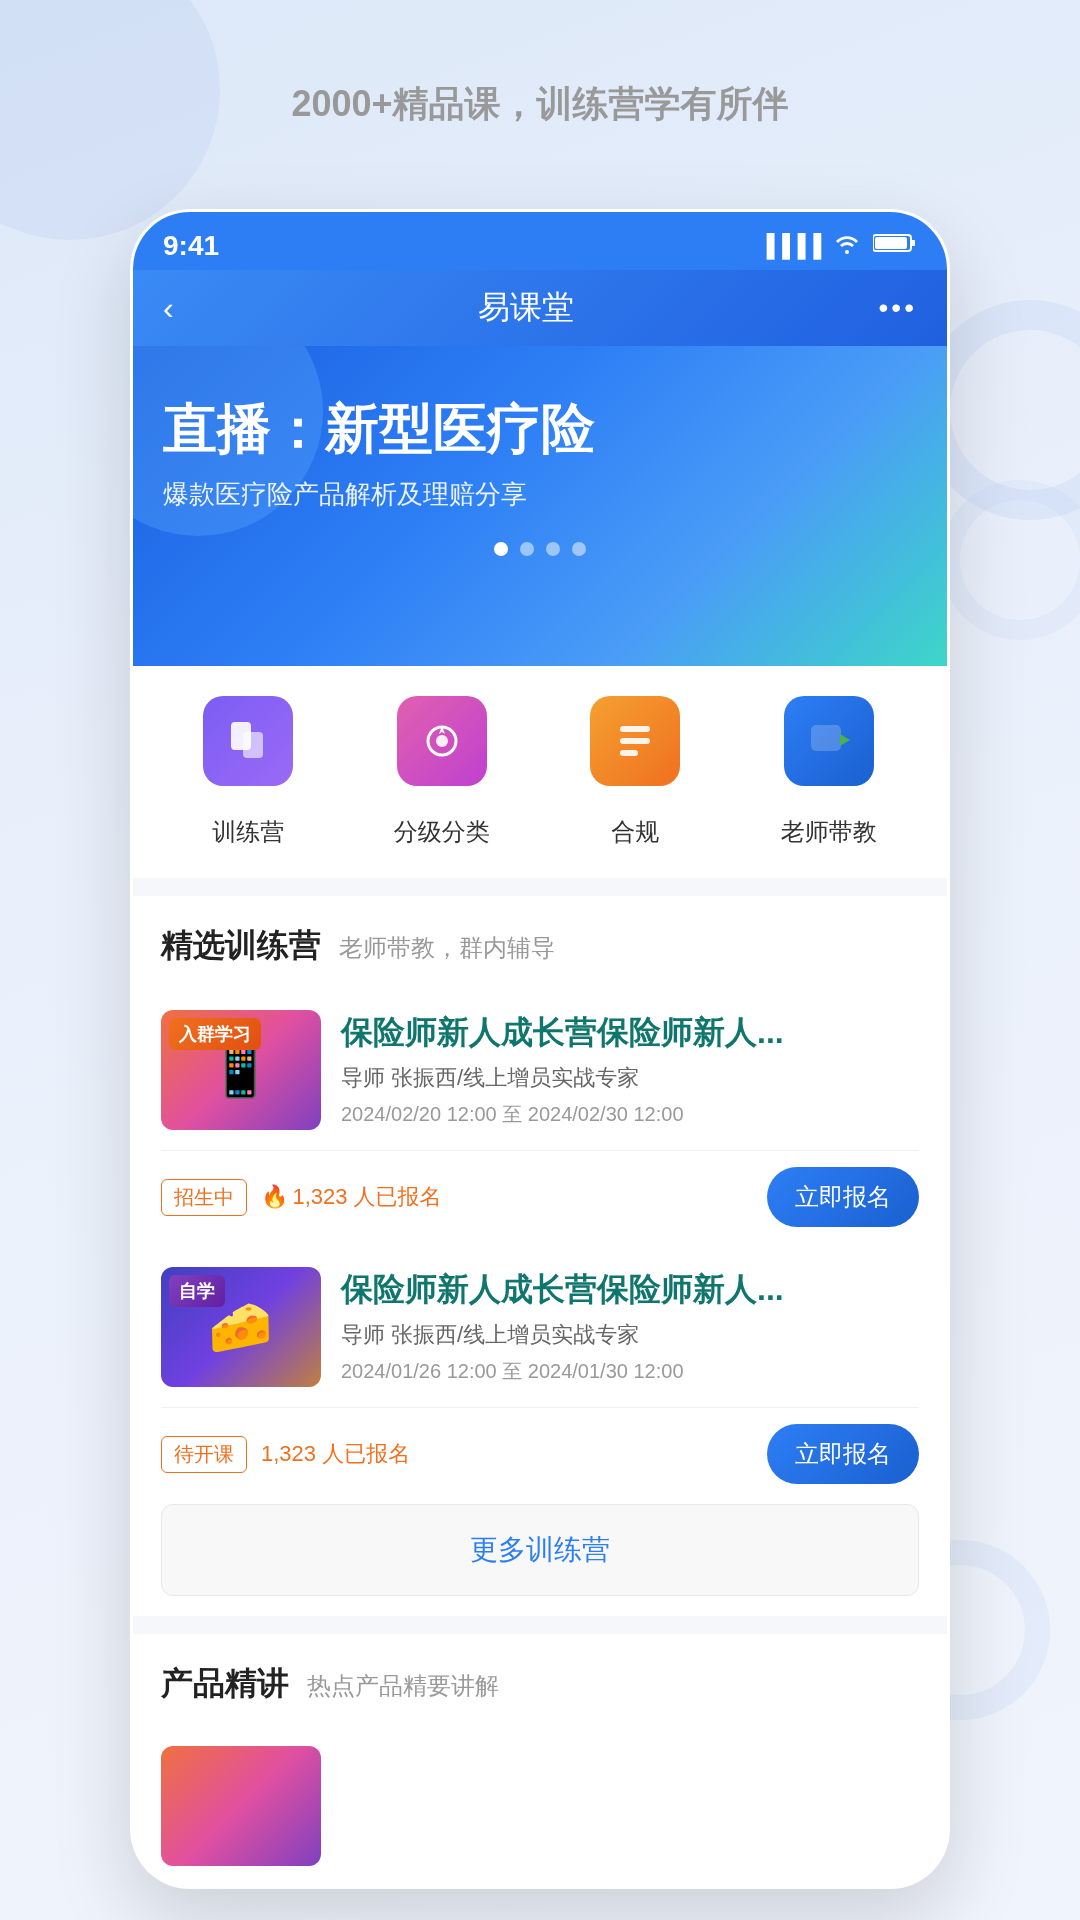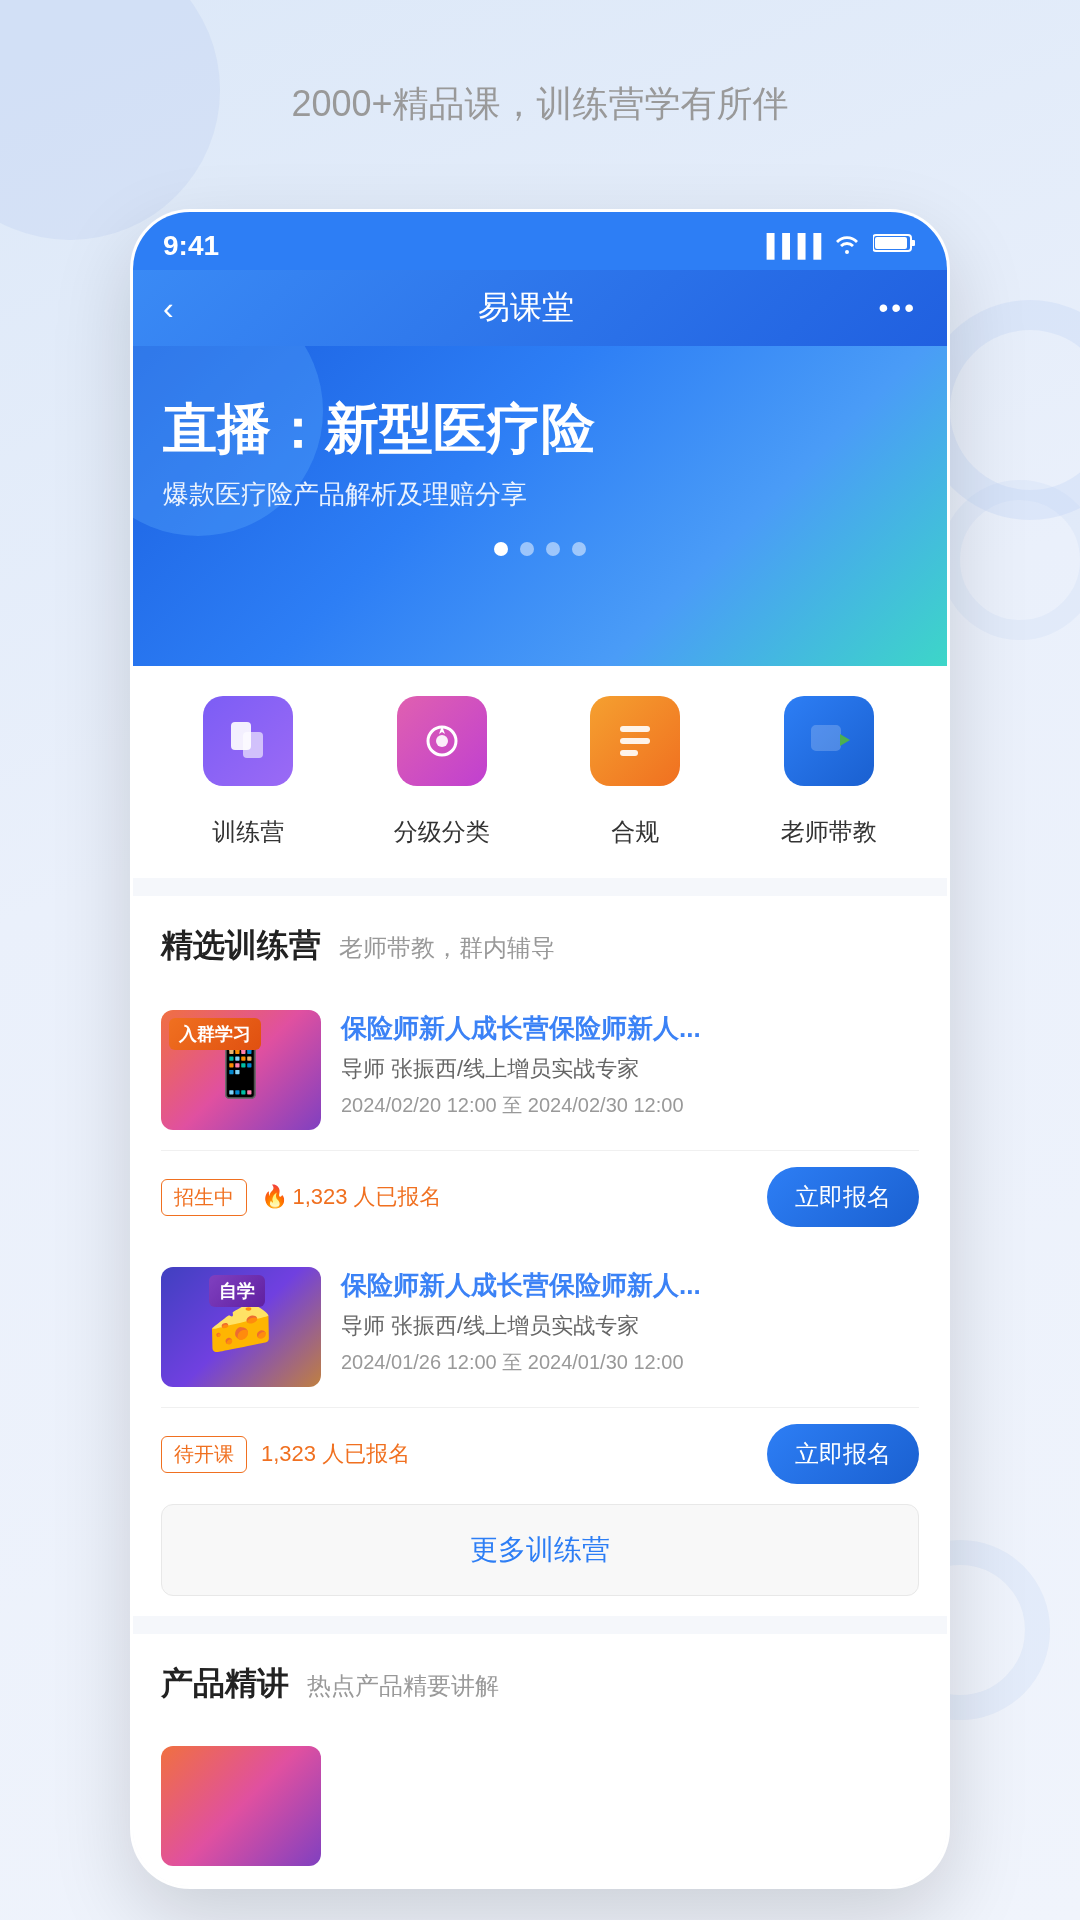--- a/index.html
+++ b/index.html
@@ -56,21 +56,21 @@
       color: #333;
       line-height: 1.2;
       margin-bottom: 20px;
     }
     .header-title .blue-text {
       color: #2d7ef5;
     }
     .header-subtitle {
       font-size: 36px;
       color: #999;
-      font-weight: 400;
+      font-weight: 700;
     }
 
     
     .phone-wrapper {
       position: relative;
       z-index: 1;
       margin: 40px auto 0;
       width: 820px;
     }
     .phone-mockup {
@@ -269,32 +269,31 @@
       top: 8px; left: 8px;
       background: linear-gradient(135deg, #f07020, #e05010);
       color: #fff;
       font-size: 18px;
       padding: 4px 10px;
       border-radius: 6px;
       font-weight: 600;
     }
     .thumb-badge-self {
       background: linear-gradient(135deg, #8040c0, #6020a0);
-      margin-left: 40px;
     }
     .course-info {
       flex: 1;
       display: flex;
       flex-direction: column;
       gap: 8px;
     }
     .course-title {
-      font-size: 26px;
+      font-size: 32px;
       font-weight: 600;
-      color: #3b82f6;
+      color: #0f766e;
       line-height: 1.4;
     }
     .course-teacher {
       font-size: 22px;
       color: #666;
     }
     .course-date {
       font-size: 20px;
       color: #999;
     }

